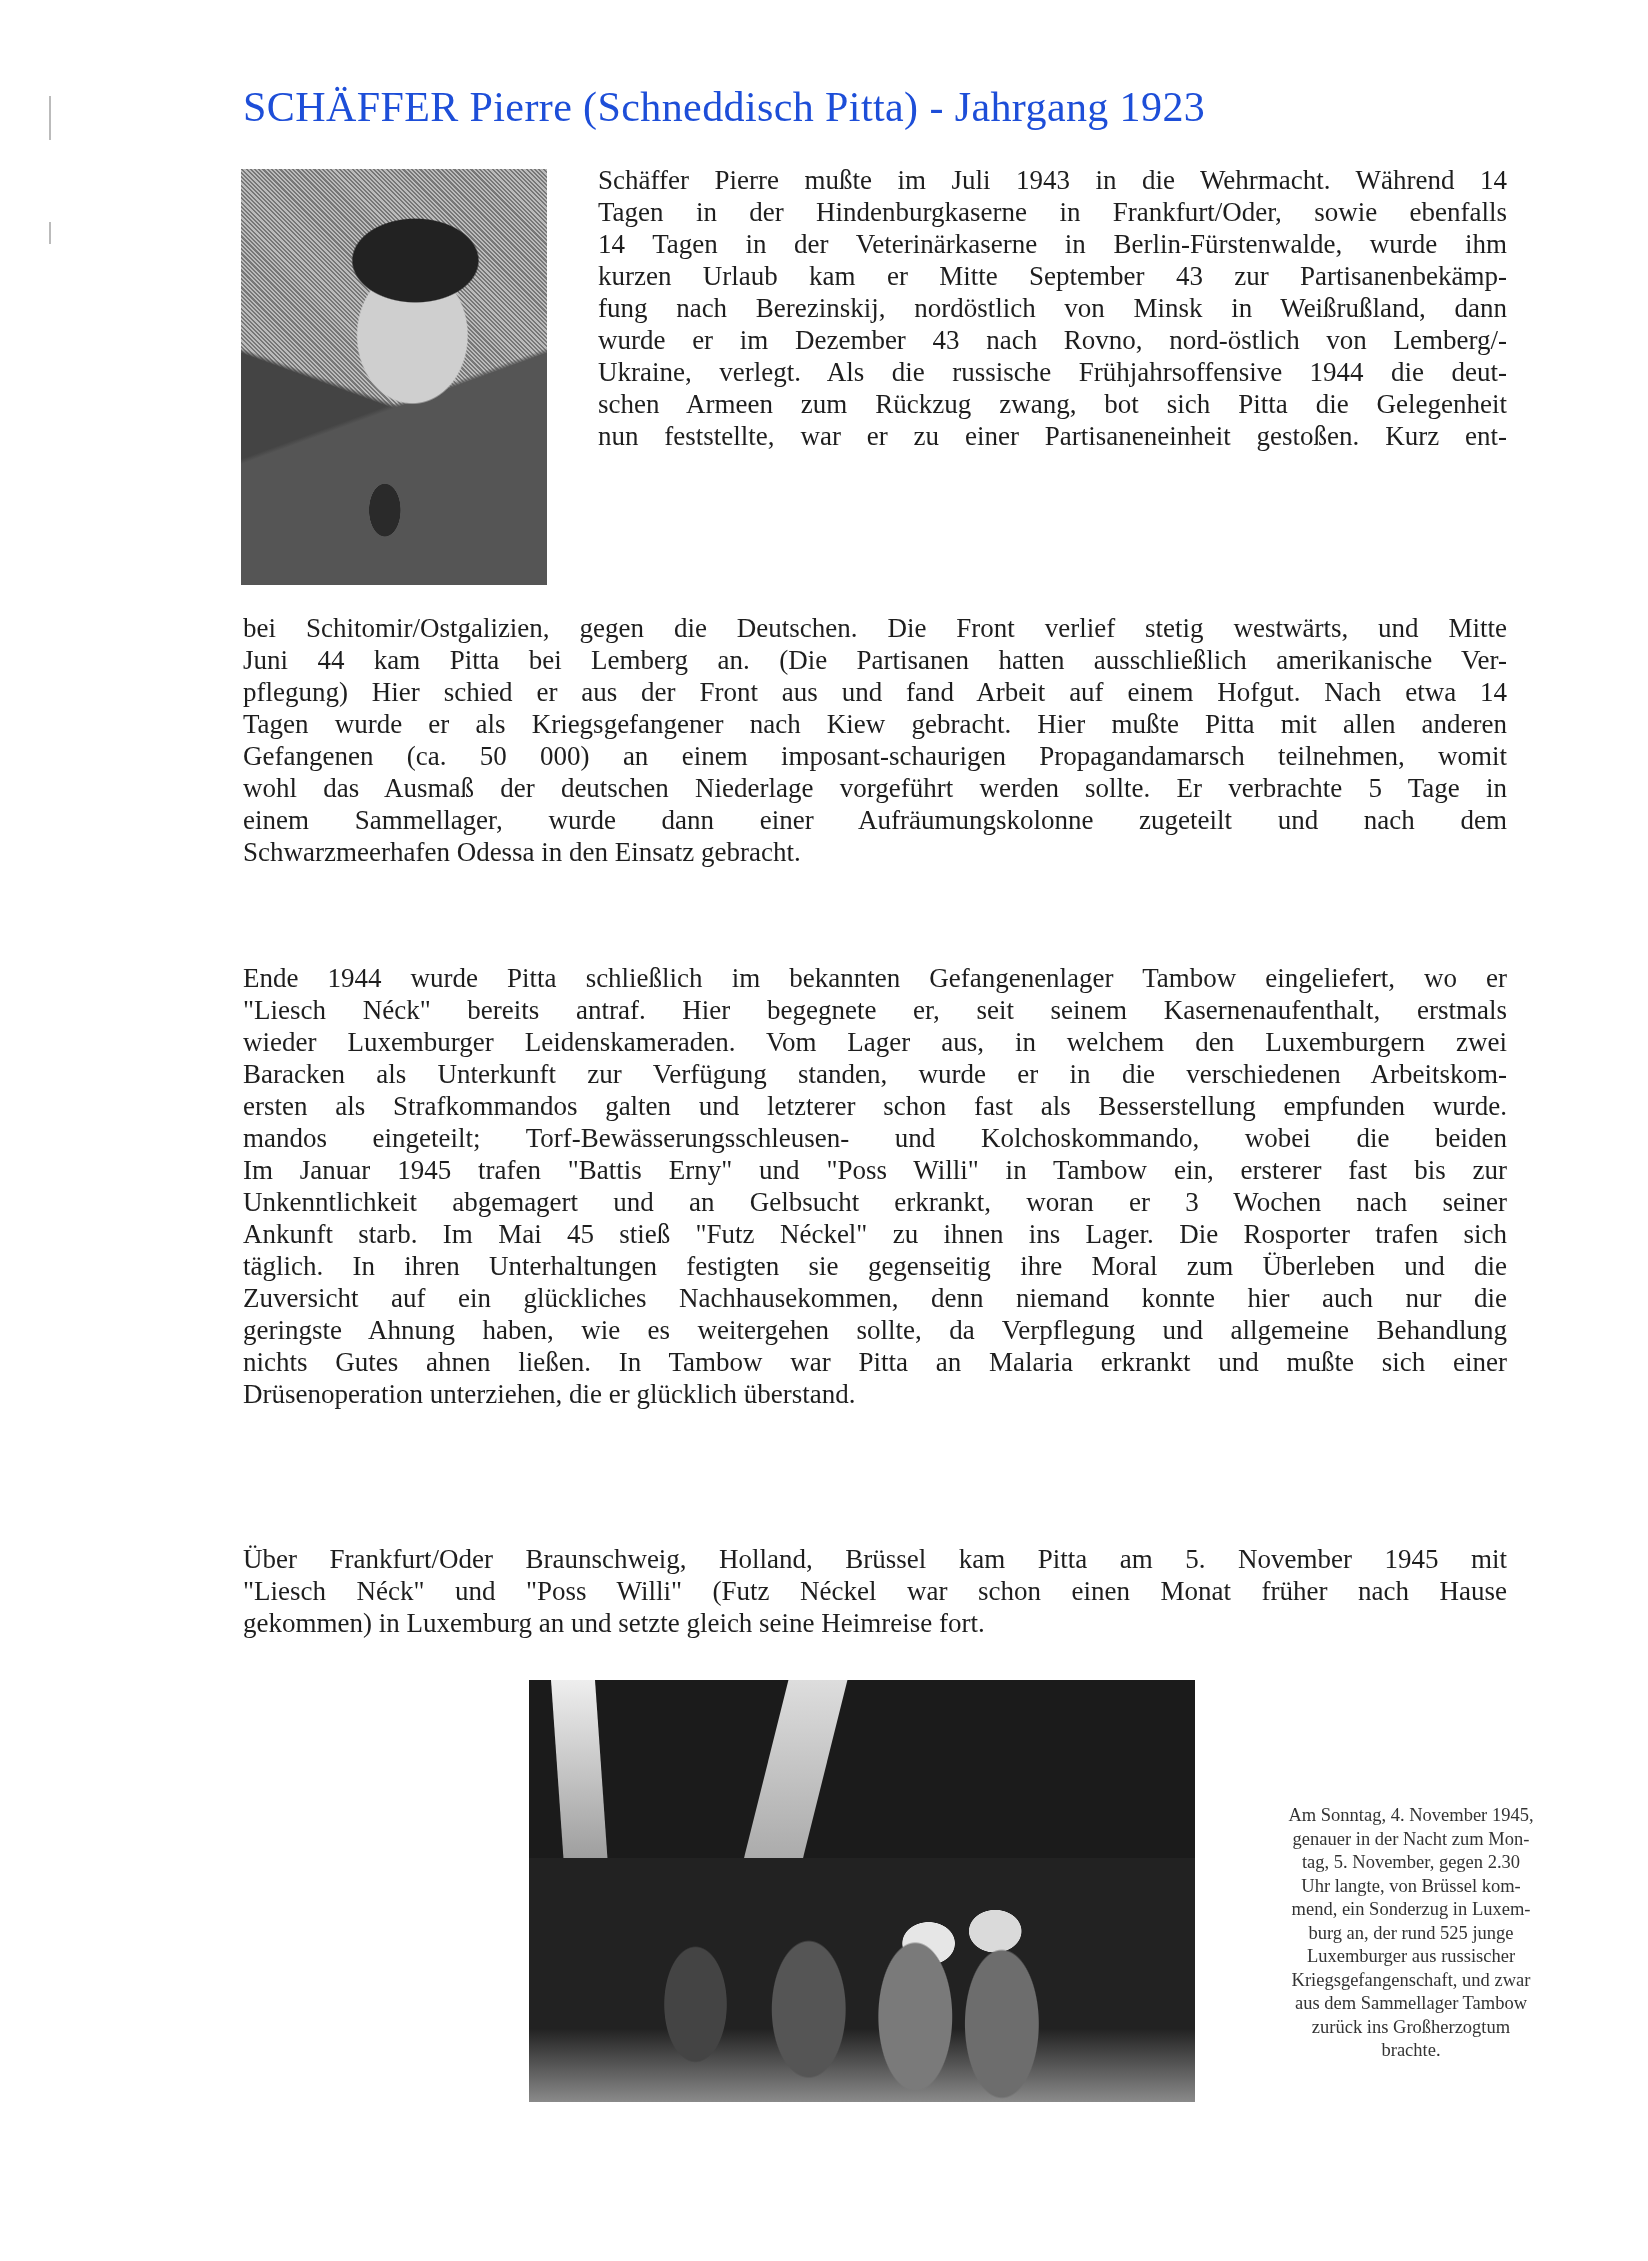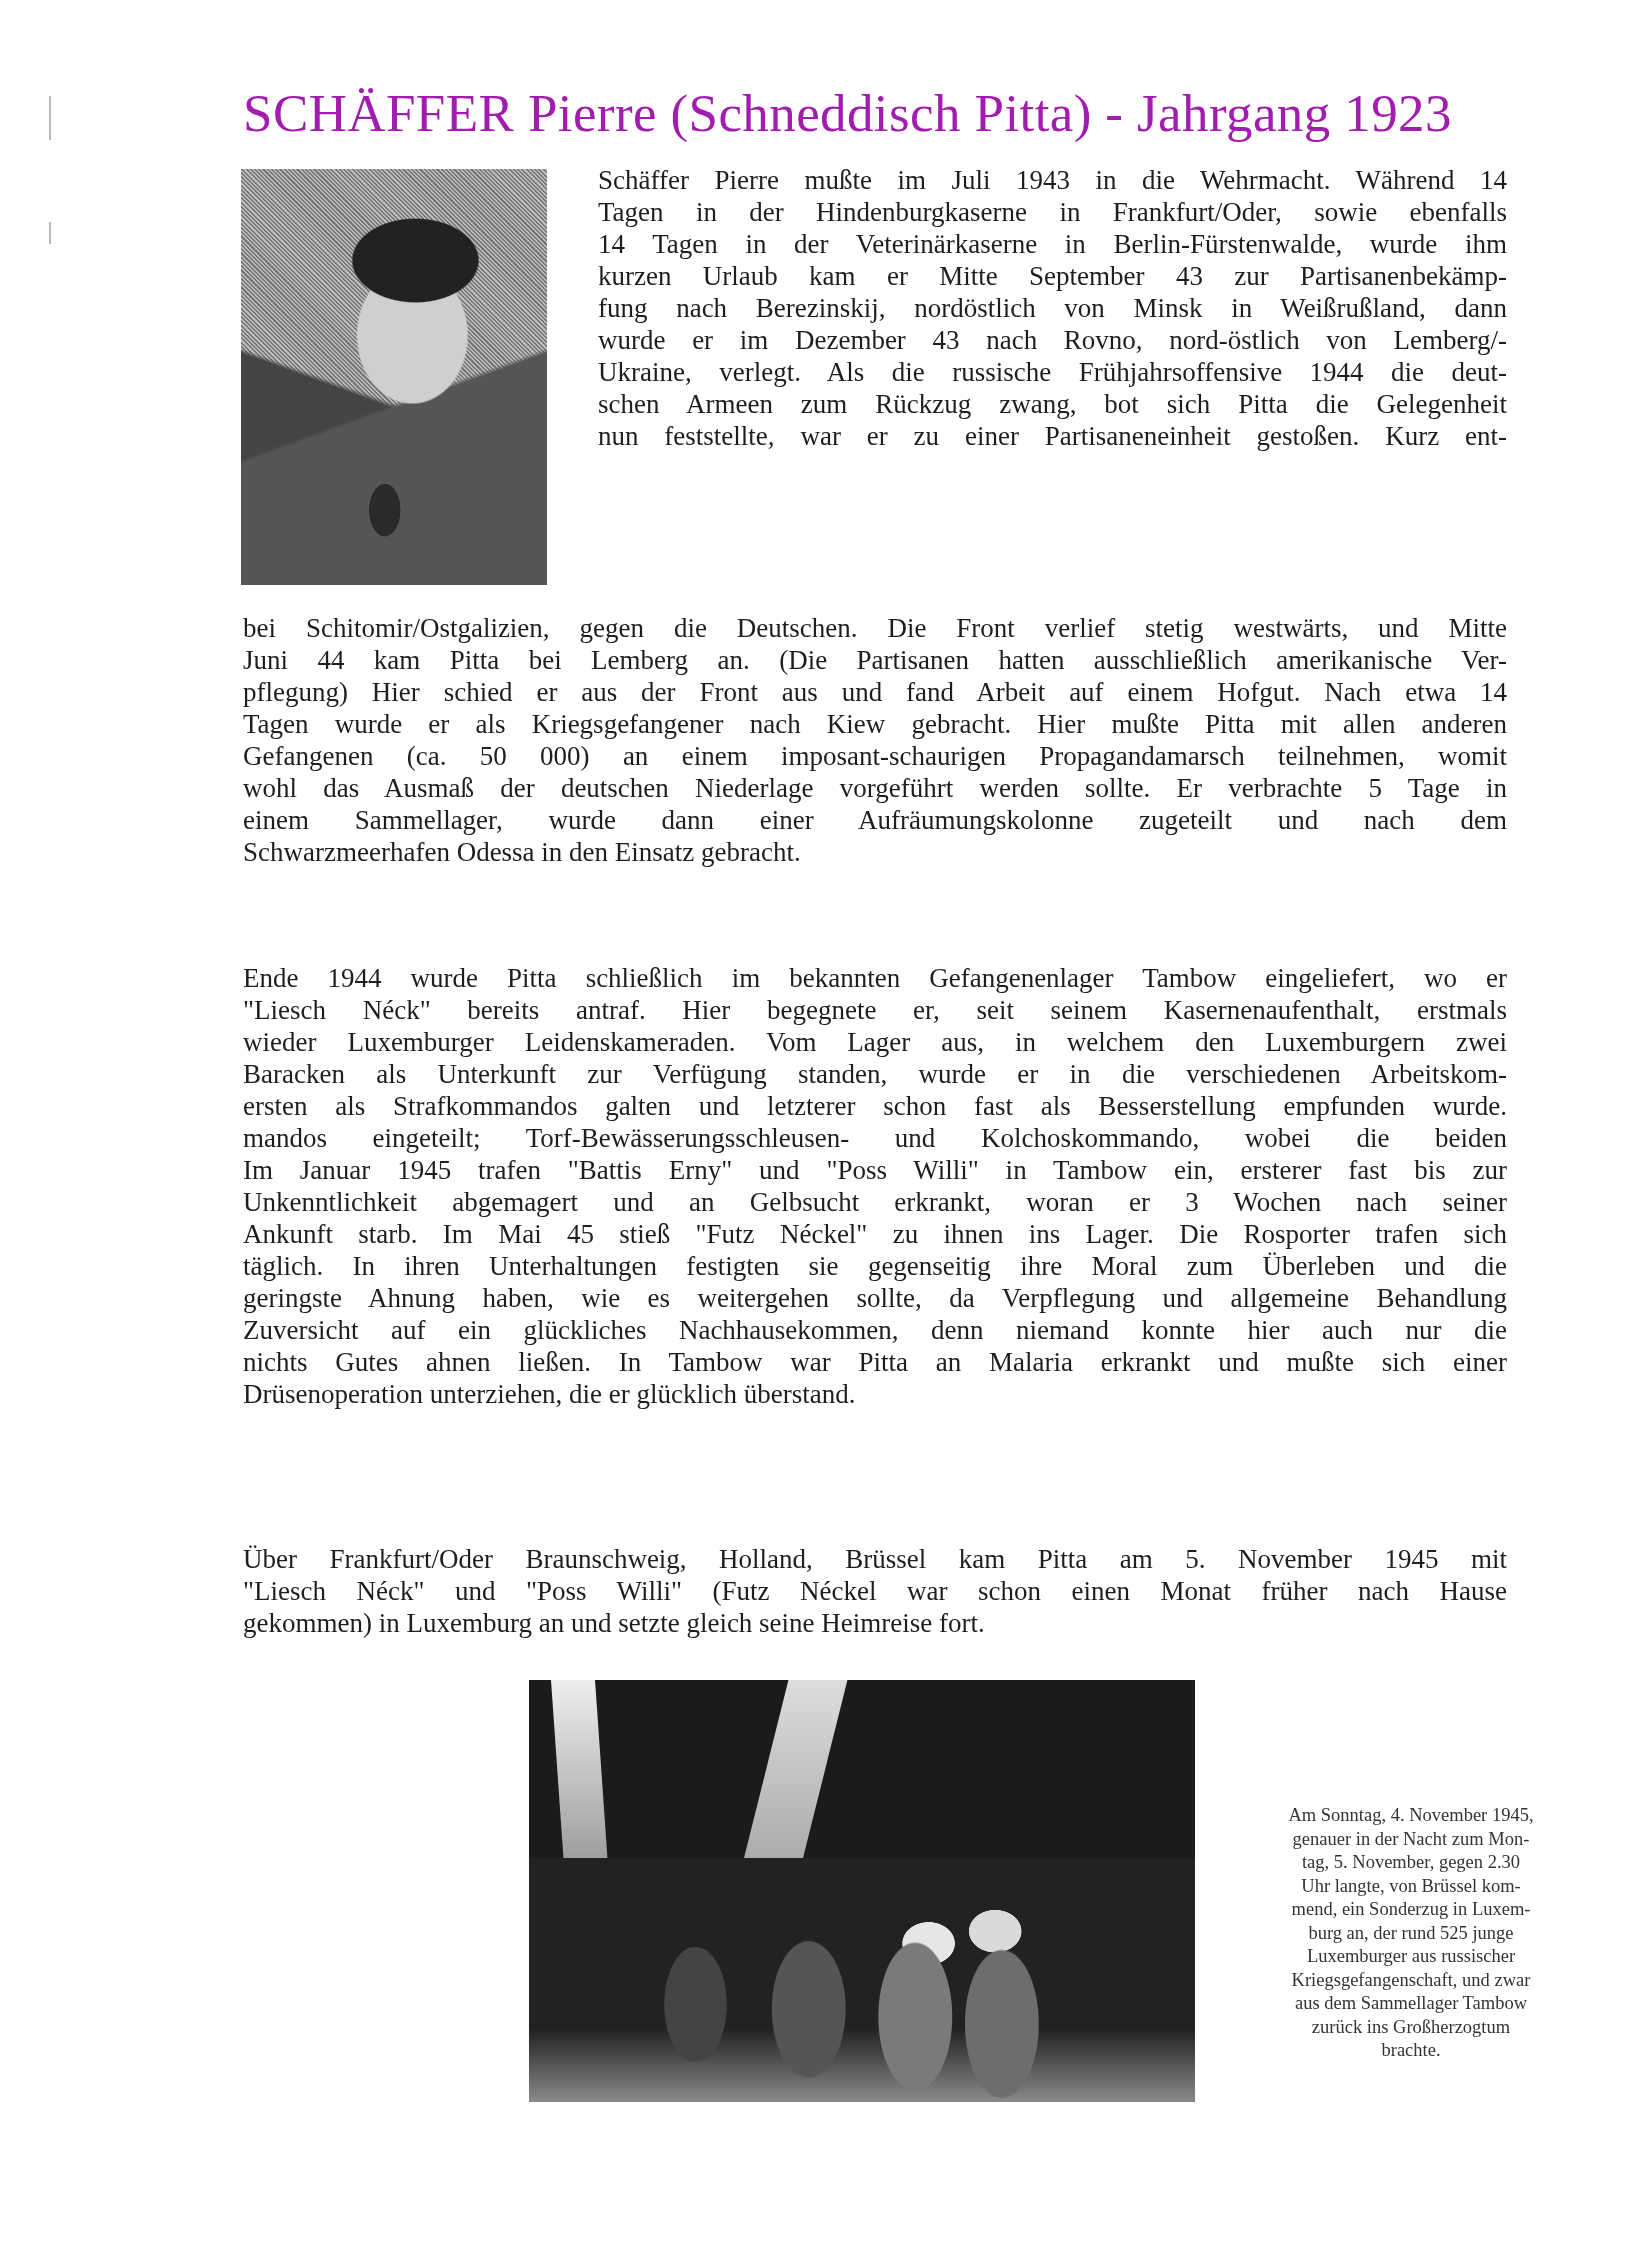--- a/index.html
+++ b/index.html
@@ -1,17 +1,17 @@
 <!DOCTYPE html>
 <html style="font-size:12px"><head>
 <meta charset="utf-8">
 <style>
   html,body{margin:0;padding:0;background:#fff;}
   body{width:1648px;height:2261px;position:relative;overflow:hidden;font-family:"Liberation Serif","DejaVu Serif",serif;color:#1c1c1c;}
-  .title{position:absolute;left:243px;top:83px;font-size:53px;font-weight:normal;letter-spacing:0.4px;white-space:nowrap;margin:0;color:#a21caf;}
+  .title{position:absolute;left:243px;top:83px;font-size:42px;font-weight:normal;letter-spacing:0.4px;white-space:nowrap;margin:0;color:#1d4ed8;}
   .portrait{position:absolute;left:241px;top:169px;width:306px;height:416px;
     background:
       radial-gradient(ellipse 89px 59px at 57% 22%, #222 0 70%, transparent 72%),
       radial-gradient(ellipse 78px 96px at 56% 40%, #cfcfcf 0 70%, transparent 72%),
       radial-gradient(ellipse 22px 37px at 47% 82%, #2a2a2a 0 70%, transparent 72%),
       linear-gradient(160deg, transparent 0 55%, #555 56% 100%),
       linear-gradient(200deg, transparent 0 55%, #444 56% 100%),
       repeating-linear-gradient(45deg,#777 0 1.5px,#bbb 1.5px 3px);
     }
   .para{position:absolute;font-size:27px;line-height:32px;text-align:justify;margin:0;color:#1e1e1e;}
@@ -74,22 +74,22 @@
   <span class="line">Ende 1944 wurde Pitta schließlich im bekannten Gefangenenlager Tambow eingeliefert, wo er</span>
   <span class="line">"Liesch Néck" bereits antraf. Hier begegnete er, seit seinem Kasernenaufenthalt, erstmals</span>
   <span class="line">wieder Luxemburger Leidenskameraden. Vom Lager aus, in welchem den Luxemburgern zwei</span>
   <span class="line">Baracken als Unterkunft zur Verfügung standen, wurde er in die verschiedenen Arbeitskom-</span>
   <span class="line">ersten als Strafkommandos galten und letzterer schon fast als Besserstellung empfunden wurde.</span>
   <span class="line">mandos eingeteilt; Torf-Bewässerungsschleusen- und Kolchoskommando, wobei die beiden</span>
   <span class="line">Im Januar 1945 trafen "Battis Erny" und "Poss Willi" in Tambow ein, ersterer fast bis zur</span>
   <span class="line">Unkenntlichkeit abgemagert und an Gelbsucht erkrankt, woran er 3 Wochen nach seiner</span>
   <span class="line">Ankunft starb. Im Mai 45 stieß "Futz Néckel" zu ihnen ins Lager. Die Rosporter trafen sich</span>
   <span class="line">täglich. In ihren Unterhaltungen festigten sie gegenseitig ihre Moral zum Überleben und die</span>
+  <span class="line">Zuversicht auf ein glückliches Nachhausekommen, denn niemand konnte hier auch nur die</span>
   <span class="line">geringste Ahnung haben, wie es weitergehen sollte, da Verpflegung und allgemeine Behandlung</span>
-  <span class="line">Zuversicht auf ein glückliches Nachhausekommen, denn niemand konnte hier auch nur die</span>
   <span class="line">nichts Gutes ahnen ließen. In Tambow war Pitta an Malaria erkrankt und mußte sich einer</span>
   <span class="line last">Drüsenoperation unterziehen, die er glücklich überstand.</span>
 </p>
 
 <p class="para p3">
   <span class="line">Über Frankfurt/Oder Braunschweig, Holland, Brüssel kam Pitta am 5. November 1945 mit</span>
   <span class="line">"Liesch Néck" und "Poss Willi" (Futz Néckel war schon einen Monat früher nach Hause</span>
   <span class="line last">gekommen) in Luxemburg an und setzte gleich seine Heimreise fort.</span>
 </p>
 

